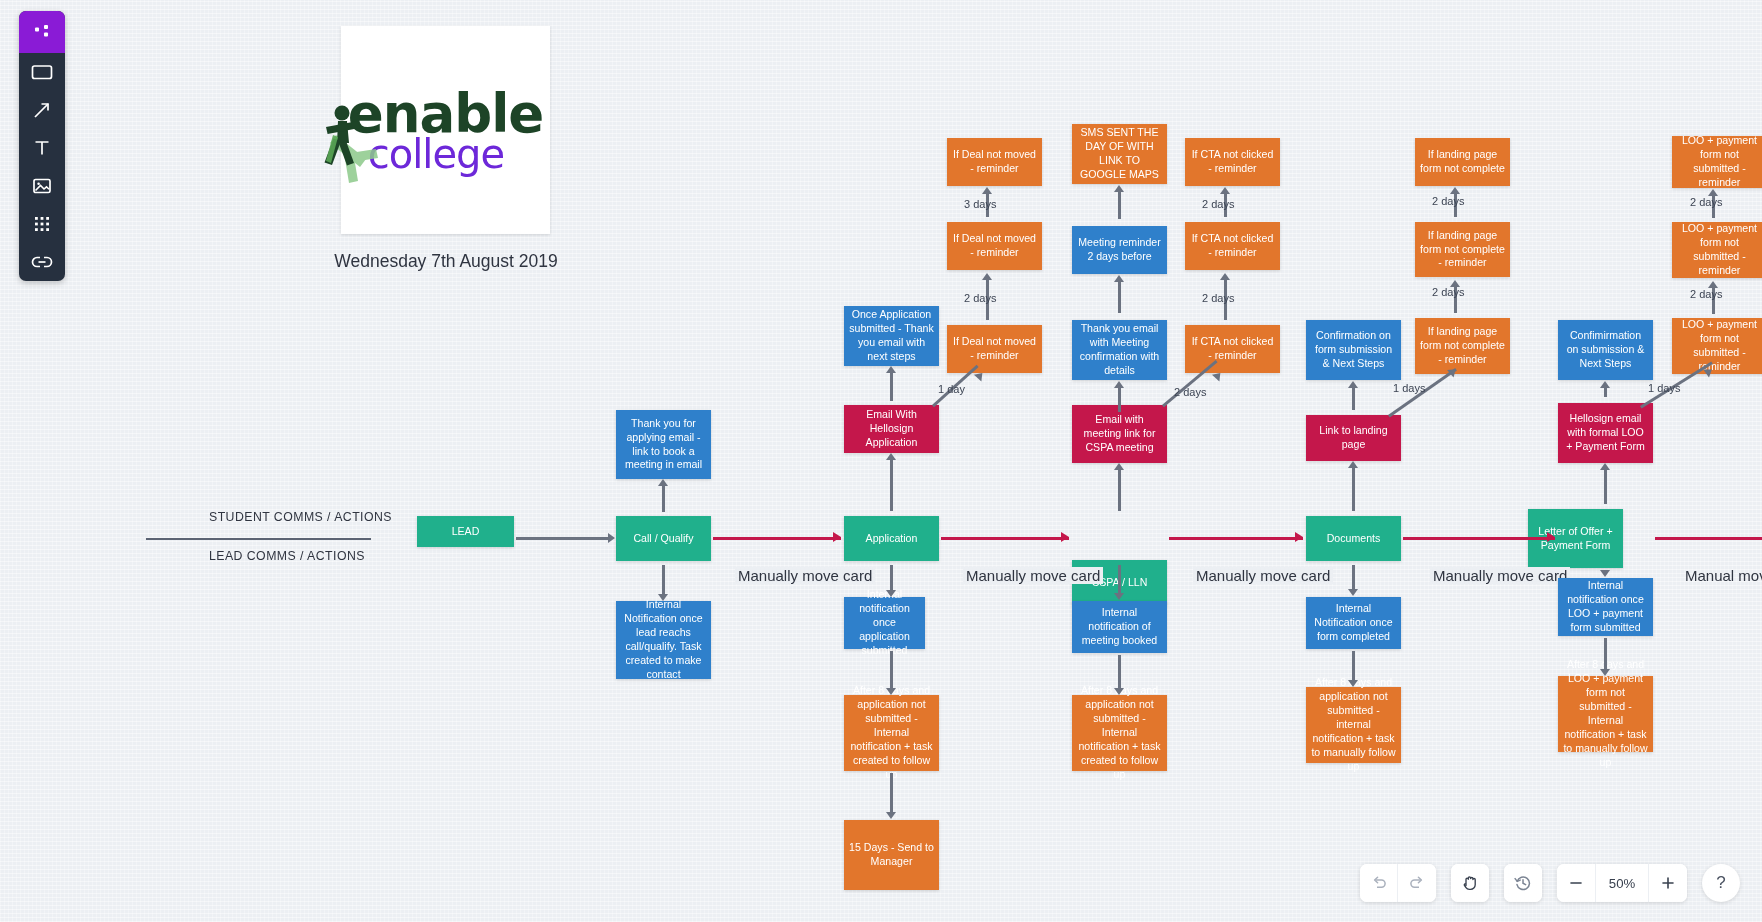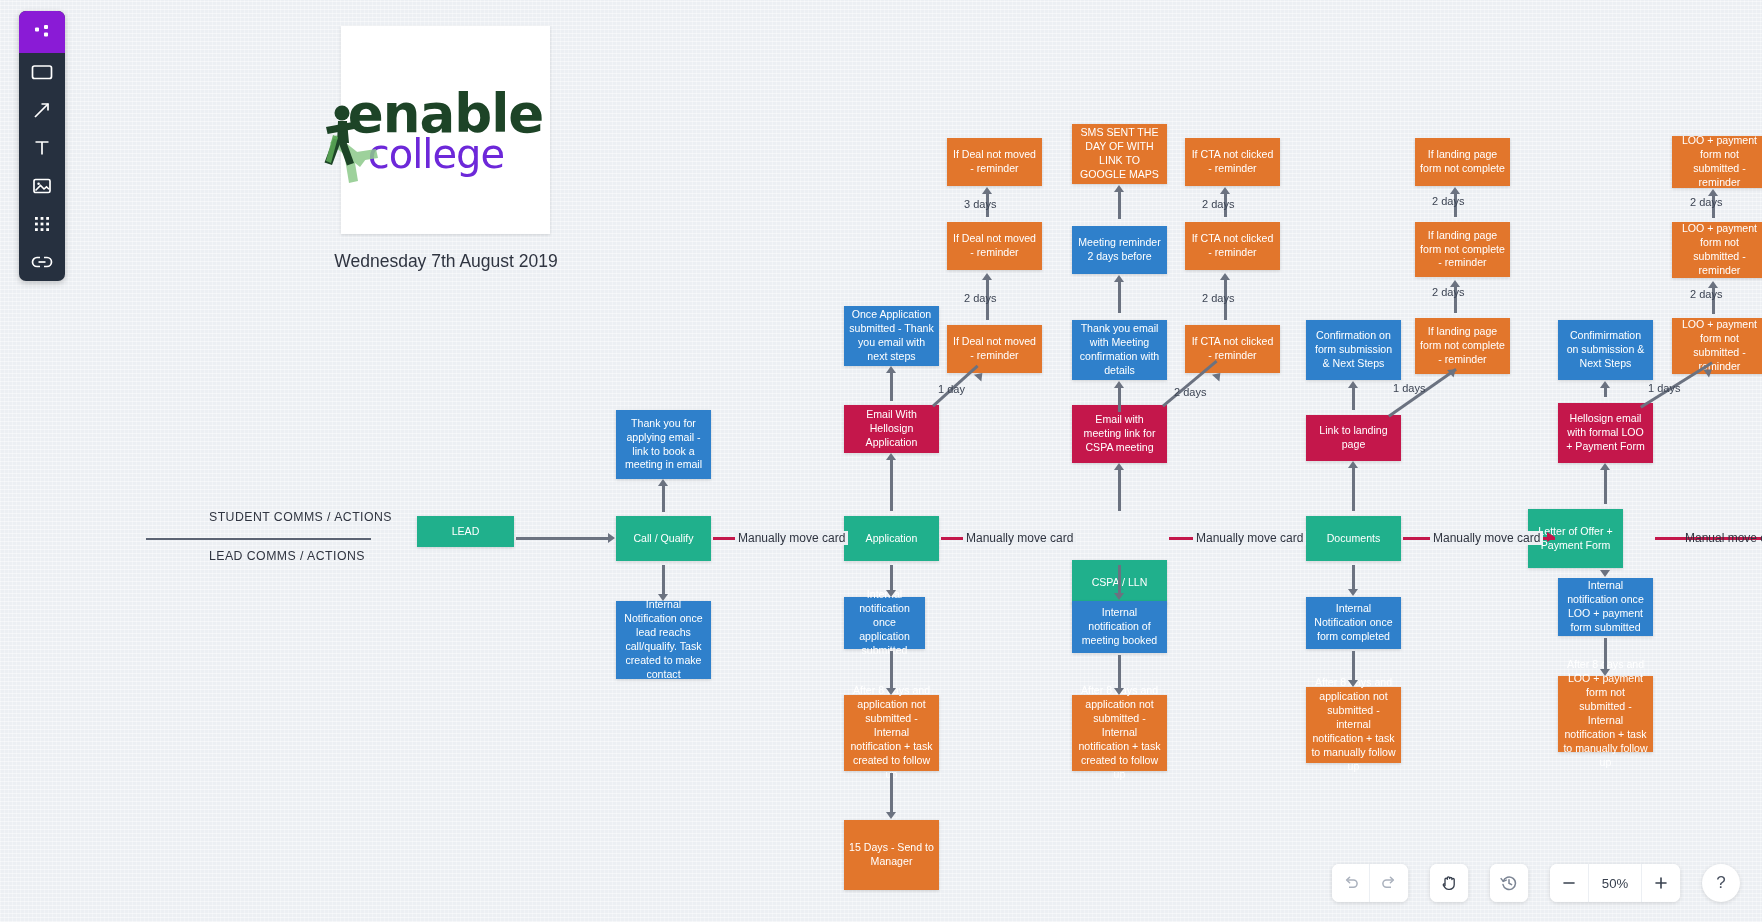--- a/index.html
+++ b/index.html
@@ -105,29 +105,29 @@
   .ah-down  { border-left: 5px solid transparent; border-right: 5px solid transparent; border-top: 7px solid #6b7280; }
   .ah-right { border-top: 5px solid transparent; border-bottom: 5px solid transparent; border-left: 7px solid #6b7280; }
   .ah-right-red { border-top: 5px solid transparent; border-bottom: 5px solid transparent; border-left: 8px solid #c4174b; }
 
   .conn-label {
     position: absolute;
     font-size: 11px; color: #3c4453;
     background: transparent; white-space: nowrap;
   }
   .move-label {
-    position: absolute; font-size: 12px; color: #2f3440;
-    white-space: nowrap; background: #eceff3; padding: 0 3px;
+    position: absolute; font-size: 15px; color: #2f3440;
+    white-space: nowrap; background: #eceff3; padding: 0 3px; margin-top: 36px;
   }
   .diag { position: absolute; transform-origin: 0 0; height: 2.5px; background: #6b7280; }
 
   
   #bottom-bar {
     position: absolute; right: 22px; bottom: 20px;
-    display: flex; align-items: center; gap: 22px;
+    display: flex; align-items: center; gap: 15px;
     z-index: 30;
     padding-left: 39px;
   }
   .ctl-group {
     display: flex; align-items: stretch;
     background: #ffffff;
     border-radius: 7px;
     box-shadow: 0 1px 4px rgba(0,0,0,.13);
     overflow: hidden;
     height: 38px;

